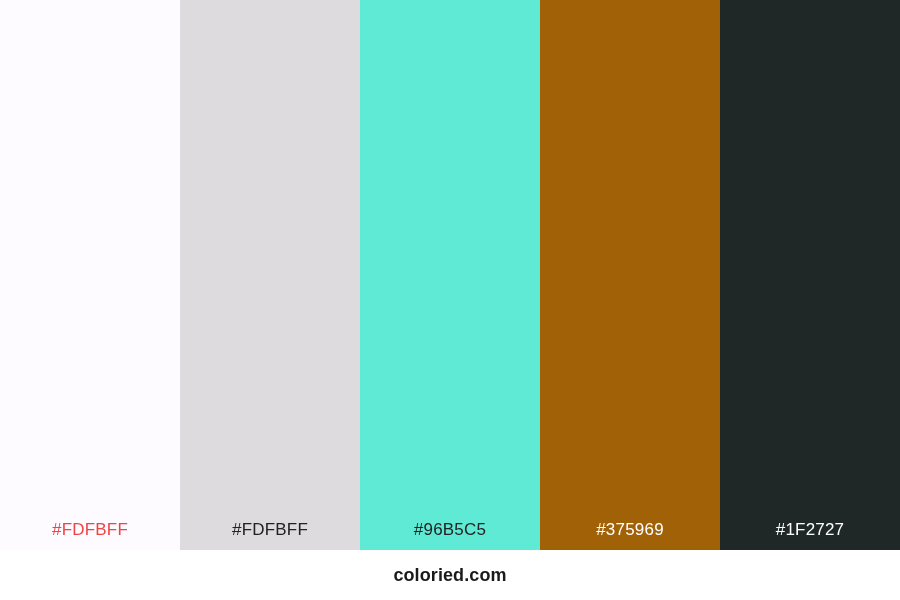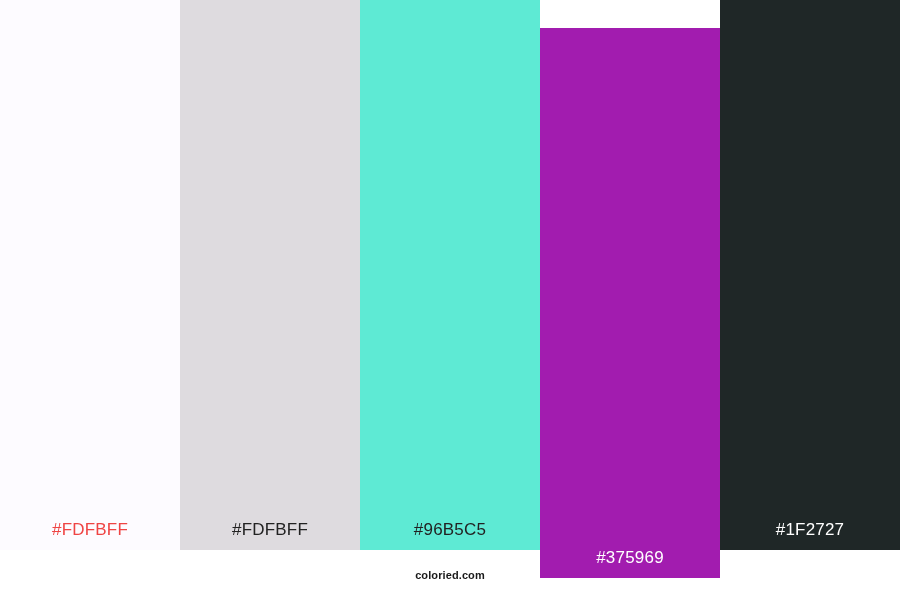--- a/index.html
+++ b/index.html
@@ -49,21 +49,21 @@
   }
   .footer {
     flex: 1 1 auto;
     width: 900px;
     background: #ffffff;
     display: flex;
     align-items: center;
     justify-content: center;
   }
   .footer-brand {
-    font-size: 11px;
+    font-size: 18px;
     font-weight: 700;
     color: #1a1a1a;
     letter-spacing: 0.1px;
     line-height: 1;
   }
 </style>
 </head>
 <body>
 
 <div class="palette-page">
@@ -75,21 +75,21 @@
     </div>
 
     <div class="swatch" style="background: rgb(222, 219, 223);">
       <span class="swatch-label" style="color: rgb(34, 34, 34);">#FDFBFF</span>
     </div>
 
     <div class="swatch" style="background: #5eead4;">
       <span class="swatch-label" style="color: rgb(34, 34, 34);">#96B5C5</span>
     </div>
 
-    <div class="swatch" style="background: #a21caf; margin-top: 28px;">
+    <div class="swatch" style="background: #a16207;">
       <span class="swatch-label" style="color: rgb(255, 255, 255);">#375969</span>
     </div>
 
     <div class="swatch" style="background: rgb(31, 39, 39);">
       <span class="swatch-label" style="color: #ffffff;">#1F2727</span>
     </div>
 
   </div>
 
   <div class="footer">

